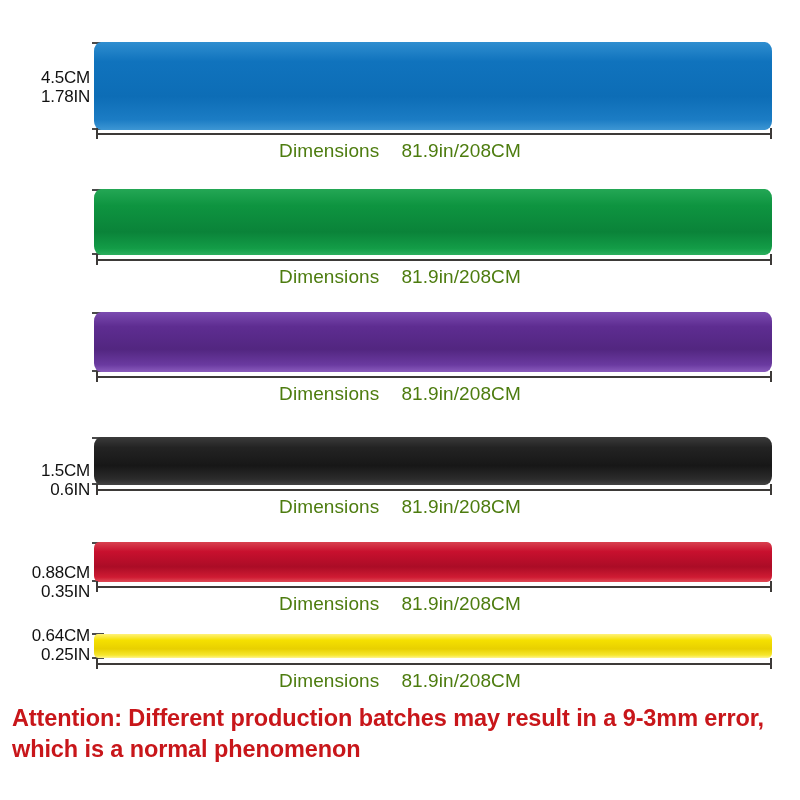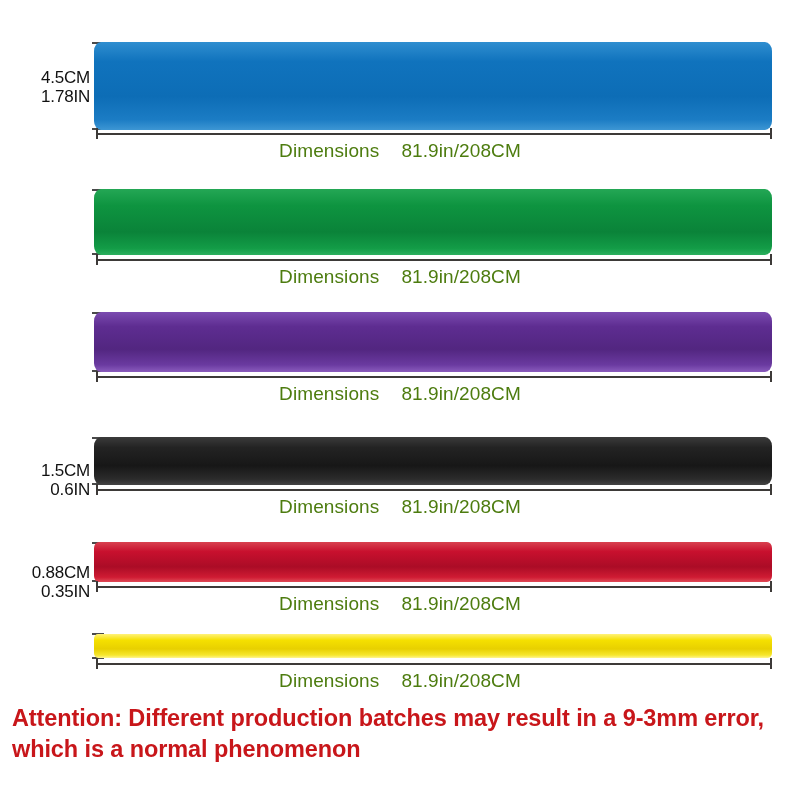--- a/index.html
+++ b/index.html
@@ -224,20 +224,24 @@
       <div class="rule"></div>
       <div class="tick left"></div>
       <div class="tick right"></div>
     </div>
     <div class="length-caption" style="top:70px;">
       <span class="label">Dimensions</span><span class="value">81.9in/208CM</span>
     </div>
   </div>
 
   <div class="band-group" style="top:628px;height:75px;">
+    <div class="thickness" style="top:-2px;">
+      <span class="cm">0.64CM</span>
+      <span class="in">0.25IN</span>
+    </div>
     <div class="caliper" style="top:5px;height:26px;">
       <div class="stem"></div>
       <div class="cap top"></div>
       <div class="cap bot"></div>
     </div>
     <div class="band" style="top:6px;height:24px;border-radius:4px/5px;background:linear-gradient(180deg,#fff27a 0%,#F5E000 26%,#e8d000 62%,#f7e72e 88%,#fff590 100%);"></div>
     <div class="length-line" style="top:30px;">
       <div class="rule"></div>
       <div class="tick left"></div>
       <div class="tick right"></div>

